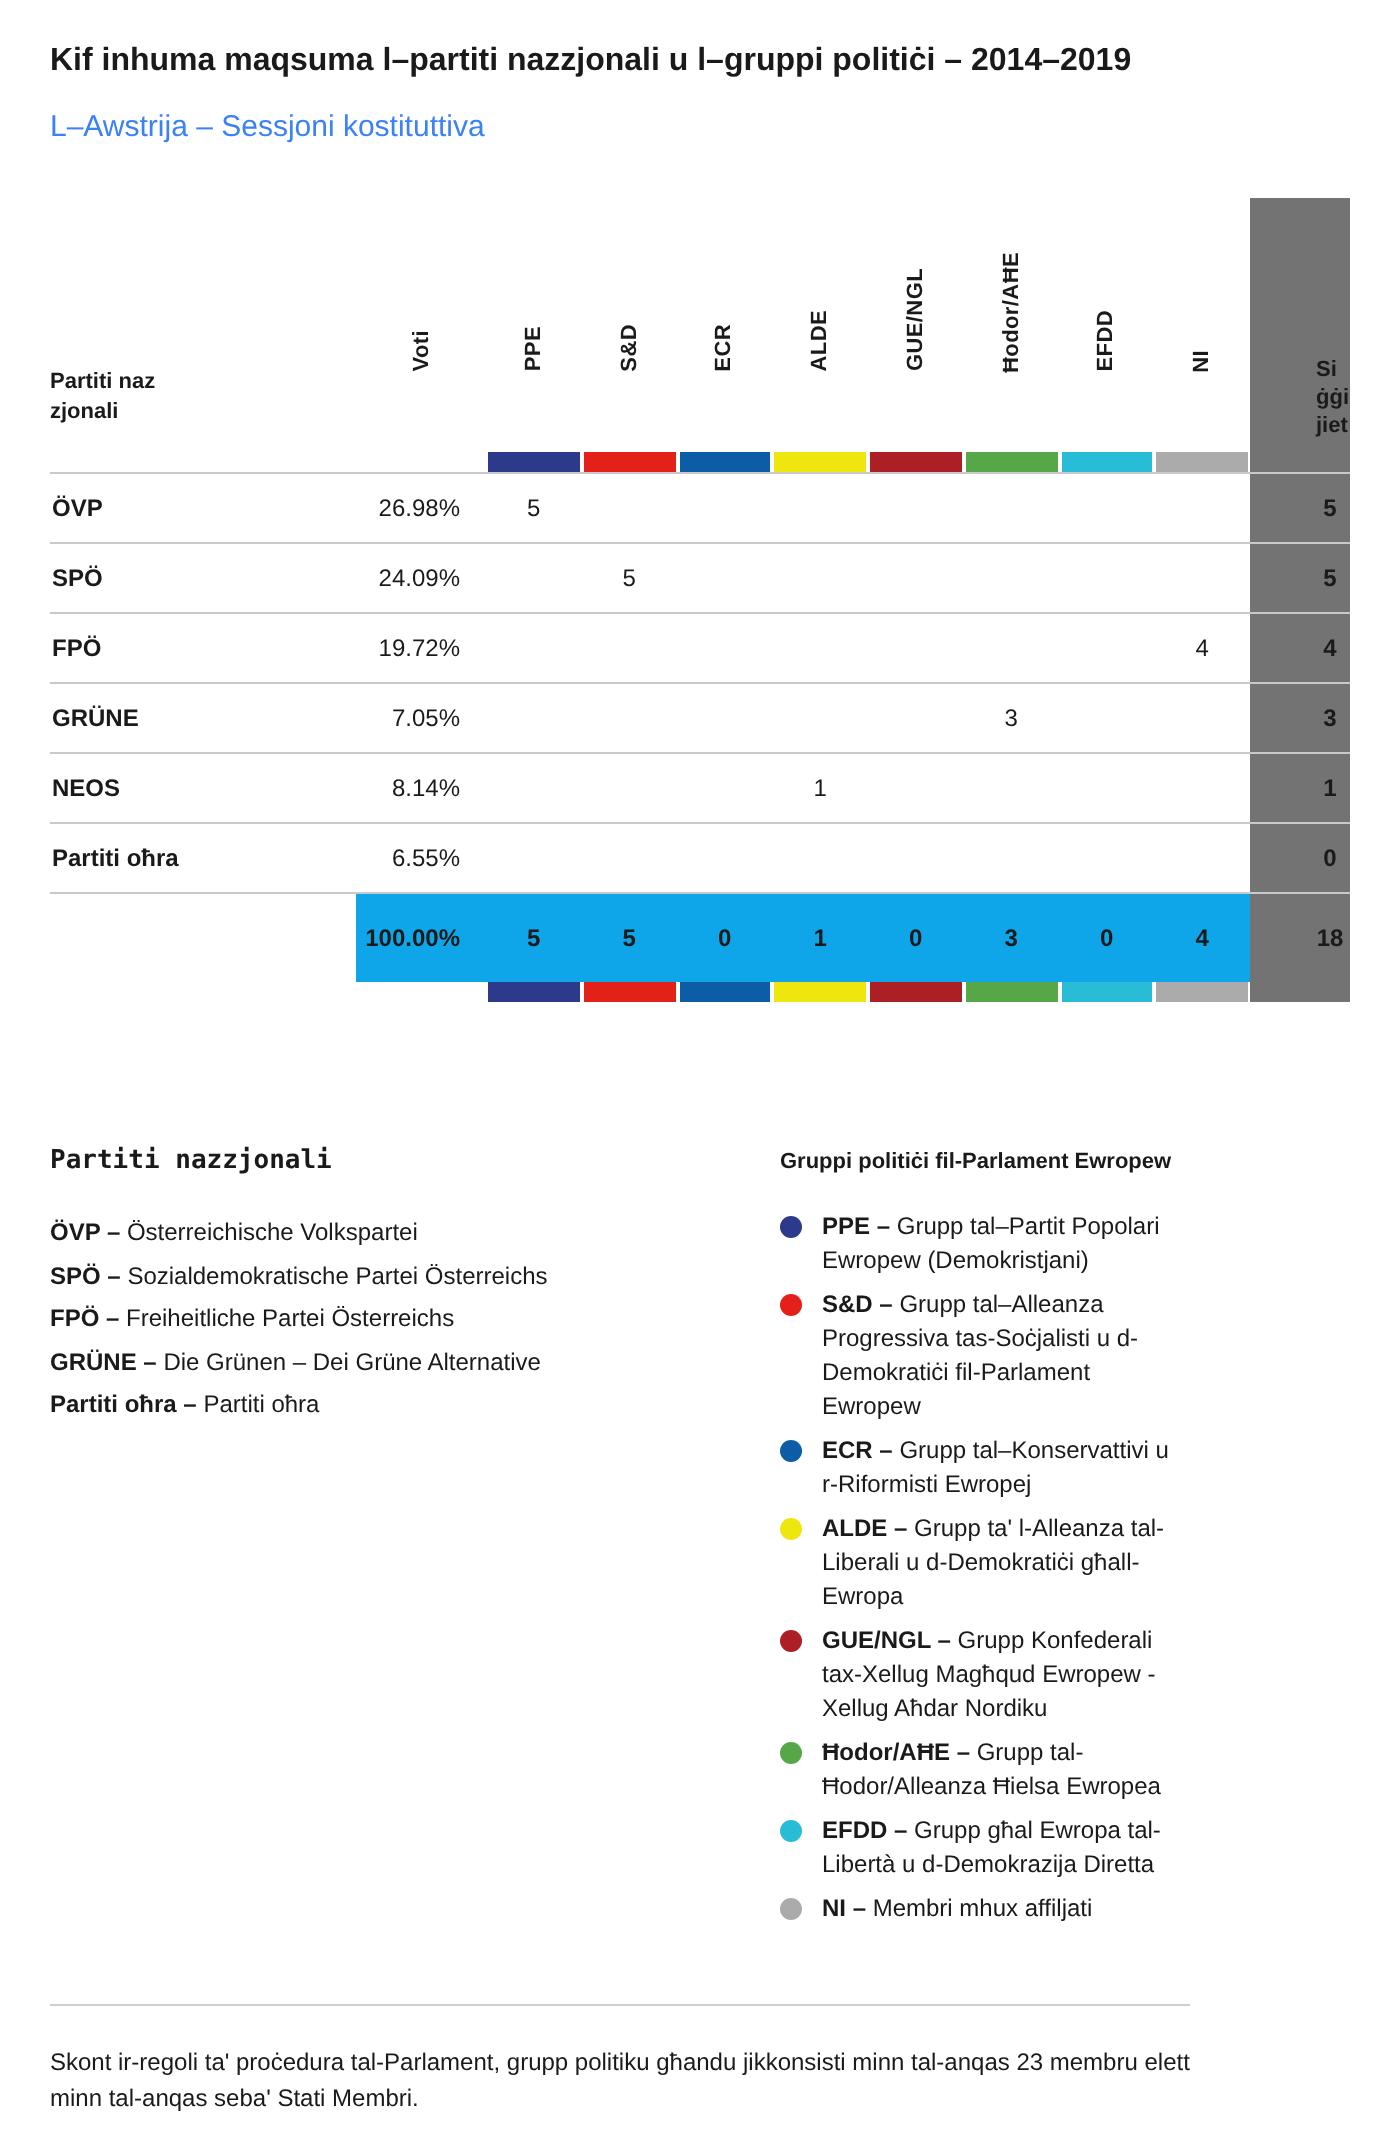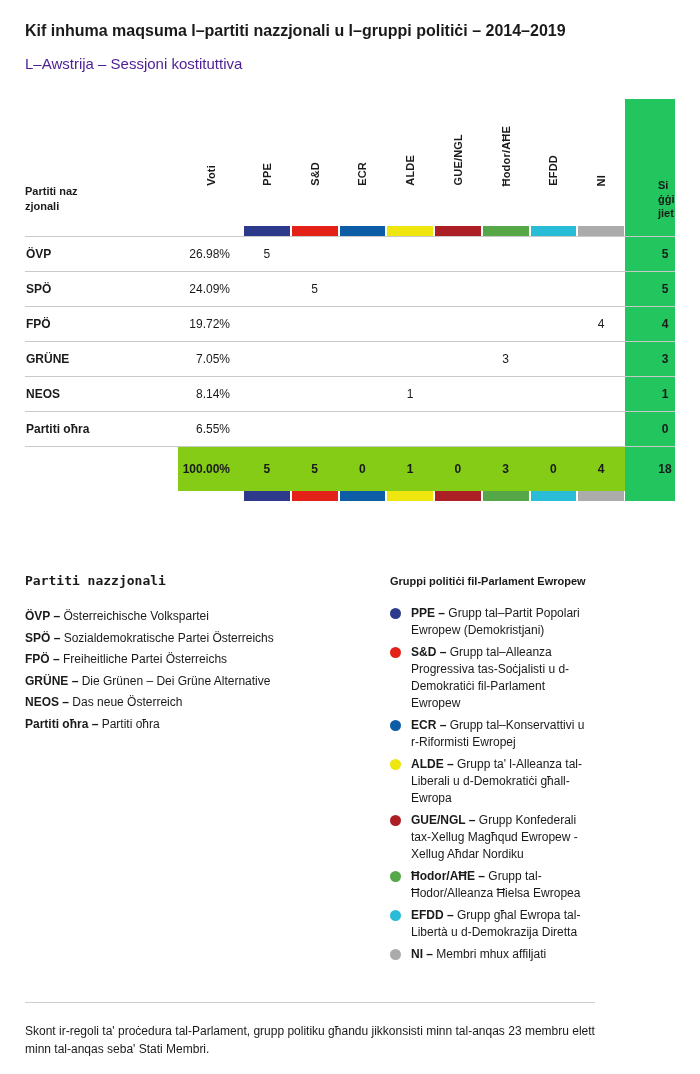--- a/index.html
+++ b/index.html
@@ -6,37 +6,37 @@
   body {
     margin: 0;
     background: #ffffff;
     color: #1a1a1a;
     font-family: "Liberation Sans", sans-serif;
     width: 700px;
   }
   .page { width: 620px; padding: 22px 25px 0; }
 
   .title { font-size: 16px; font-weight: 700; margin: 0 0 15px; }
-  .subtitle { font-size: 15px; font-weight: 400; color: #4c1d95; margin: 0 0 27px; }
+  .subtitle { font-size: 15px; font-weight: 400; color: #3b82f6; margin: 0 0 27px; }
 
   
   .tbl {
     display: grid;
     grid-template-columns: 153px 65px repeat(8, 47.75px) 50px;
     grid-template-rows: 127px 10px repeat(6, 35px) 45px 10px;
   }
   .cell { display: flex; align-items: center; justify-content: center; font-size: 12px; min-width: 0; }
   .hparty { align-items: flex-end; justify-content: flex-start; padding-bottom: 12px; }
   .hparty .wrap { width: 58px; font-size: 11px; font-weight: 700; line-height: 15px; word-break: break-all; }
   .vcell { align-items: flex-end; justify-content: center; padding-bottom: 40px; }
   .vert { writing-mode: vertical-rl; transform: rotate(180deg); font-size: 11px; font-weight: 700; white-space: nowrap; letter-spacing: .2px; }
   .seath { align-items: flex-end; justify-content: center; padding-bottom: 6px; }
   .seath .seatwrap { width: 46px; font-size: 11px; font-weight: 700; line-height: 14px; word-break: break-all; text-align: left; padding-left: 3px; }
-  .seatcol { background: #22c55e; font-weight: 700; padding-left: 30px; }
-  .totbg  { background: #84cc16; font-weight: 700; }
+  .seatcol { background: #737373; font-weight: 700; padding-left: 30px; }
+  .totbg  { background: #0ea5e9; font-weight: 700; }
   .bt { border-top: 1px solid #c9c9c9; }
   .pn { justify-content: flex-start; font-weight: 700; padding-left: 1px; }
   .vt { justify-content: flex-end; padding-right: 13px; }
   .barcell { align-items: stretch; }
   .bar { flex: 1; margin: 0 1px; }
 
   
   .legend { display: flex; margin-top: 72px; }
   .leg-left { width: 365px; flex: none; }
   .leg-right { flex: 1; }
@@ -232,21 +232,20 @@
     </div>
 
   <div class="legend">
     <div class="leg-left">
       <h3>Partiti nazzjonali</h3>
       <div>
           <div class="pitem"><b>ÖVP – </b>Österreichische Volkspartei</div>
           <div class="pitem"><b>SPÖ – </b>Sozialdemokratische Partei Österreichs</div>
           <div class="pitem"><b>FPÖ – </b>Freiheitliche Partei Österreichs</div>
           <div class="pitem"><b>GRÜNE – </b>Die Grünen – Dei Grüne Alternative</div>
-          <div class="pitem"><b>NEOS – </b>Das neue Österreich</div>
           <div class="pitem"><b>Partiti oħra – </b>Partiti oħra</div>
         </div>
     </div>
     <div class="leg-right">
       <h3>Gruppi politiċi fil-Parlament Ewropew</h3>
       <div>
           <div class="gitem">
             <span class="dot" style="background: rgb(45, 58, 140);"></span>
             <span class="gtxt"><b>PPE – </b>Grupp tal–Partit Popolari Ewropew (Demokristjani)</span>
           </div>

